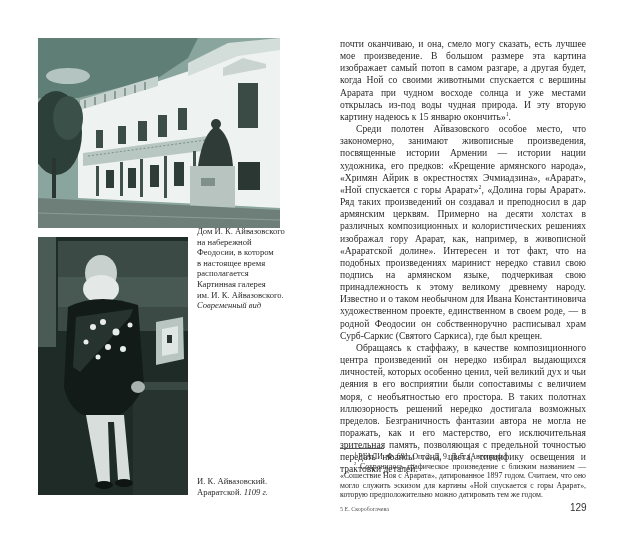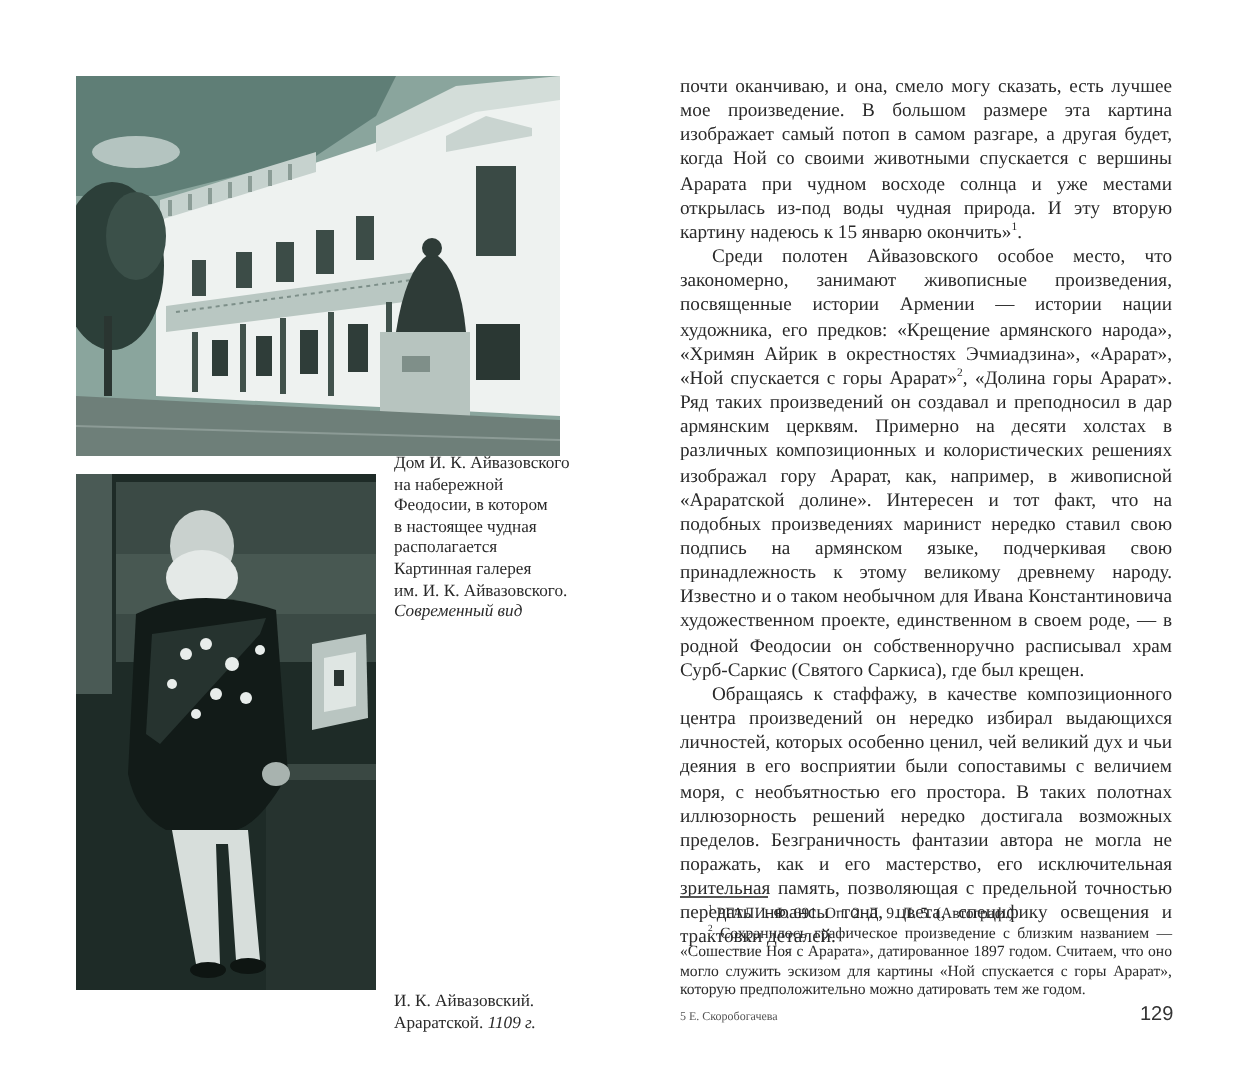--- a/index.html
+++ b/index.html
@@ -2,21 +2,21 @@
 <html><head>
 <meta charset="utf-8">
 <style>
   html, body { margin: 0; padding: 0; background: #ffffff; }
   body { width: 623px; height: 540px; position: relative; overflow: hidden; font-family: "Liberation Serif", "DejaVu Serif", serif; color: #2a2a2a; }
   .photo { position: absolute; overflow: hidden; }
   #photo-museum { left: 38px; top: 38px; width: 242px; height: 190px; background: linear-gradient(180deg, #6f8d85 0%, #9fb7b0 28%, #e8eeec 45%, #d6dfdc 70%, #8e9e98 85%, #6d7b76 100%); }
   #photo-portrait { left: 38px; top: 237px; width: 150px; height: 258px; background: #1d2a26; }
   .caption { position: absolute; font-size: 8.6px; line-height: 10.6px; color: #2a2a2a; }
   #caption-museum { left: 197px; top: 226px; width: 90px; }
-  #caption-portrait { left: 197px; top: 495px; width: 100px; }
+  #caption-portrait { left: 197px; top: 476px; width: 100px; }
   .caption .it { font-style: italic; font-family: Liberation Serif, serif; }
   .text-col { position: absolute; left: 340px; top: 38px; width: 246px; font-size: 9.6px; line-height: 12.15px; text-align: justify; }
   .text-col p { margin: 0; }
   .text-col p.indent { text-indent: 16px; }
   .fn-rule { position: absolute; left: 340px; top: 448px; width: 44px; border-top: 0.8px solid #555; }
   .footnotes { position: absolute; left: 340px; top: 452px; width: 246px; font-size: 7.8px; line-height: 9.6px; text-align: justify; }
   .footnotes p { margin: 0; text-indent: 14px; }
   sup { font-size: 60%; line-height: 0; vertical-align: super; }
   .running-foot { position: absolute; left: 340px; top: 506px; font-size: 6px; color: #555; }
   .page-num { position: absolute; left: 570px; top: 502px; font-family: "Liberation Sans", "DejaVu Sans", sans-serif; font-size: 10px; color: #333; text-align: center; }
@@ -84,21 +84,21 @@
 
     <polygon points="0,160 242,172 242,190 0,190" fill="#6e7f79"></polygon>
     <path d="M0 175 L242 182" stroke="#8c9b96" stroke-width="1"></path>
   </svg>
 </div>
 
 <div class="caption" id="caption-museum">
   <div>Дом И. К. Айвазовского</div>
   <div>на набережной</div>
   <div>Феодосии, в котором</div>
-  <div>в настоящее чудная</div>
+  <div>в настоящее время</div>
   <div>располагается</div>
   <div>Картинная галерея</div>
   <div>им. И. К. Айвазовского.</div>
   <div class="it">Современный вид</div>
 </div>
 
 <div class="photo" id="photo-portrait">
   <svg width="150" height="258" viewBox="0 0 150 258">
     <rect width="150" height="258" fill="#1e2b27"></rect>
 

